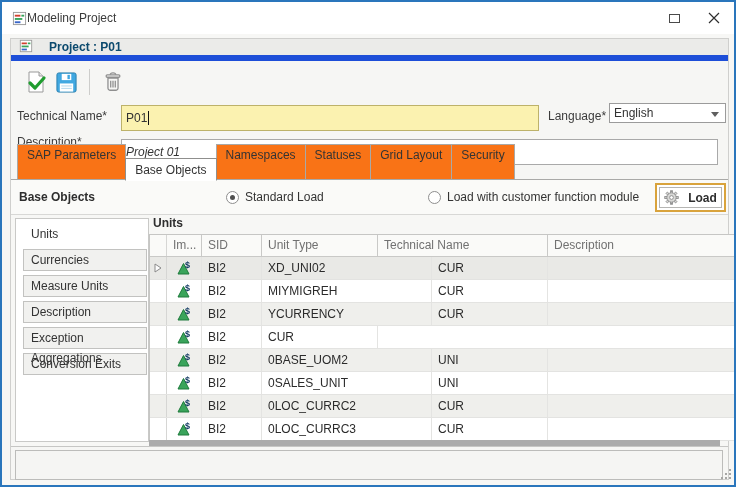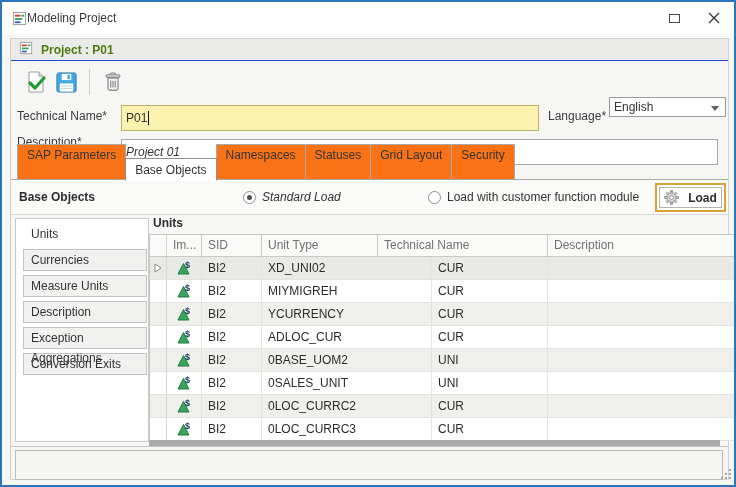--- a/index.html
+++ b/index.html
@@ -8,22 +8,22 @@
           font-family:"Liberation Sans",sans-serif;font-size:12px;color:#333;overflow:hidden;}
   
   .titlebar{position:absolute;left:0;top:0;right:0;height:32px;background:#fff;display:flex;align-items:center;}
   .titlebar .app-icon{margin-left:10px;display:flex;}
   .titlebar .title{margin-left:0;color:#3b3b3b;}
   .titlebar .spacer{flex:1;}
   .cap-btn{width:40px;height:32px;display:flex;align-items:center;justify-content:center;cursor:default;}
   .max-glyph{width:11px;height:9px;border:1px solid #4a4a4a;display:block;}
   
   .panel{position:absolute;left:8px;top:36px;width:719px;height:442px;border:1px solid #cfcfcd;background:#f6f6f4;}
-  .header-bar{position:absolute;left:0;top:0;right:0;height:22px;background:#ebebe9;border-bottom:1px solid #1d4ed8;
-              display:flex;align-items:center;gap:8px;padding-left:8px;font-weight:bold;color:#4d7c0f;}
+  .header-bar{position:absolute;left:0;top:0;right:0;height:22px;background:#ebebe9;border-bottom:6px solid #1d4ed8;
+              display:flex;align-items:center;gap:16px;padding-left:8px;font-weight:bold;color:#0c4a6e;}
   
   .toolbar{position:absolute;left:0;top:24px;right:0;height:38px;display:flex;align-items:center;padding-left:10px;}
   .tool-btn{width:30px;height:30px;display:flex;align-items:center;justify-content:center;}
   .tool-sep{width:1px;height:26px;background:#cdcdcb;margin:0 8px;}
   
   .f-label{position:absolute;line-height:22px;color:#3c3c3c;}
   .field{position:absolute;height:20px;border:1px solid #a9a9a9;background:#fff;display:flex;align-items:center;padding:12px 4px;overflow:hidden;}
   .field.yellow{background:#fbf2b0;border-color:#bdb26a;}
   .caret{width:1px;height:14px;background:#111;margin-left:1px;}
   .combo{position:absolute;height:20px;border:1px solid #9b9b9b;background:#fff;display:flex;align-items:center;padding-left:4px;}
@@ -140,21 +140,21 @@
         </svg>
       </span>
     </div>
 
     <span class="f-label" style="left:6px;top:66px;">Technical Name*</span>
     <div class="field yellow" style="left:110px;top:66px;width:418px;">
       <span>P01</span>
       <span class="caret"></span>
     </div>
     <span class="f-label" style="left:537px;top:66px;">Language*</span>
-    <div class="combo" style="left:598px;top:58px;width:117px;">
+    <div class="combo" style="left:598px;top:64px;width:117px;">
       <span>English</span>
       <span class="arr"></span>
     </div>
 
     <span class="f-label" style="left:6px;top:92px;">Description*</span>
     <div class="field" style="left:110px;top:100px;width:597px;font-style:italic;">
       <span>Project 01</span>
     </div>
 
     <div class="tab-strip">
@@ -163,21 +163,21 @@
         <div class="tab">Namespaces</div>
         <div class="tab">Statuses</div>
         <div class="tab">Grid Layout</div>
         <div class="tab">Security</div>
       </div>
 
     <div class="tab-content">
 
       <div class="section-row">
         <span class="section-title">Base Objects</span>
-        <span class="radio-wrap" style="left:232px;font-style:italic;">
+        <span class="radio-wrap" style="left:215px;">
           <span class="radio on"></span>
           <span>Standard Load</span>
         </span>
         <span class="radio-wrap" style="left:417px;">
           <span class="radio"></span>
           <span>Load with customer function module</span>
         </span>
         <span class="load-frame">
           <span class="load-btn">
             <svg width="15" height="15" viewBox="0 0 16 16">
@@ -264,21 +264,20 @@
             </div>
             <div class="grid-row">
               <div class="cell selw"></div>
               <div class="cell w0">
                 <svg width="16" height="16" viewBox="0 0 16 16">
     <polygon points="2,14 7.5,3.5 13,14" fill="#3aa45b" stroke="#1e7b3c" stroke-width="1"></polygon>
     <text x="9" y="8" font-size="9" font-weight="bold" fill="#123a63" font-family="Liberation Sans, sans-serif">$</text>
   </svg>
               </div>
               <div class="cell w1">BI2</div>
-              <div class="cell w2">ADLOC_CUR</div>
               <div class="cell w3">CUR</div>
               <div class="cell w4"></div>
             </div>
             <div class="grid-row stripe">
               <div class="cell selw"></div>
               <div class="cell w0">
                 <svg width="16" height="16" viewBox="0 0 16 16">
     <polygon points="2,14 7.5,3.5 13,14" fill="#3aa45b" stroke="#1e7b3c" stroke-width="1"></polygon>
     <text x="9" y="8" font-size="9" font-weight="bold" fill="#123a63" font-family="Liberation Sans, sans-serif">$</text>
   </svg>

